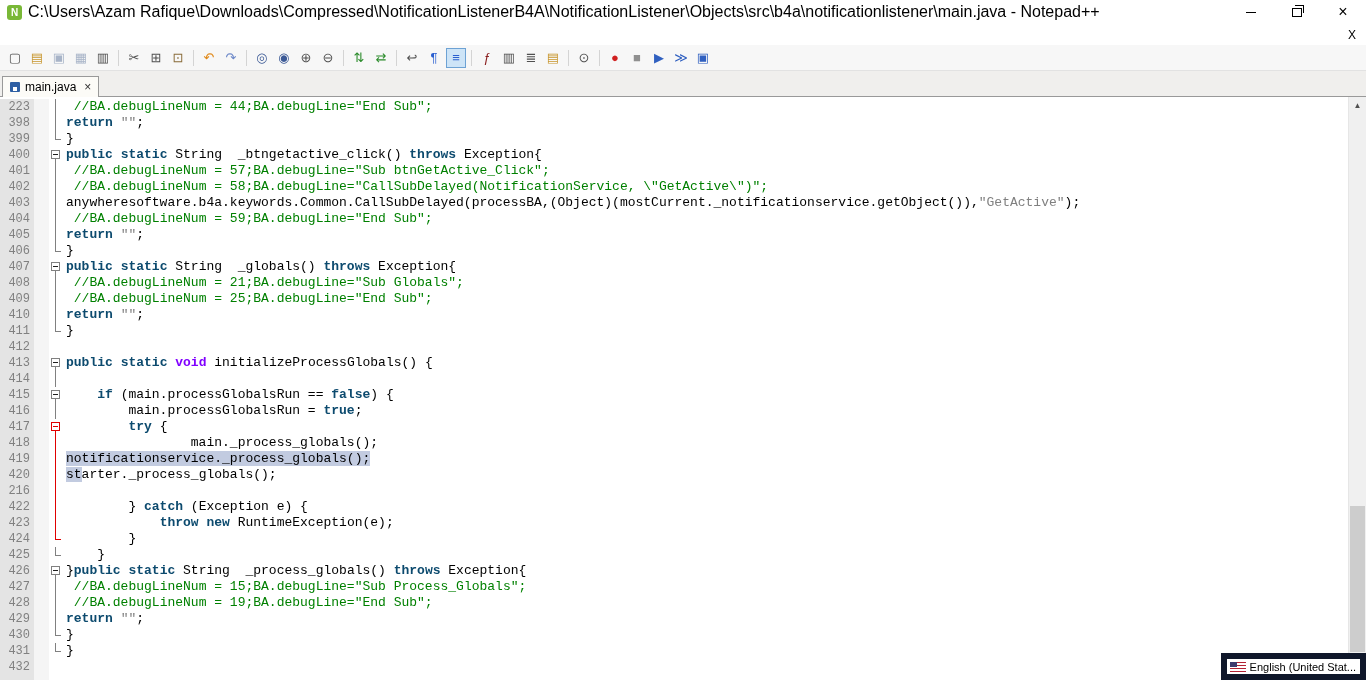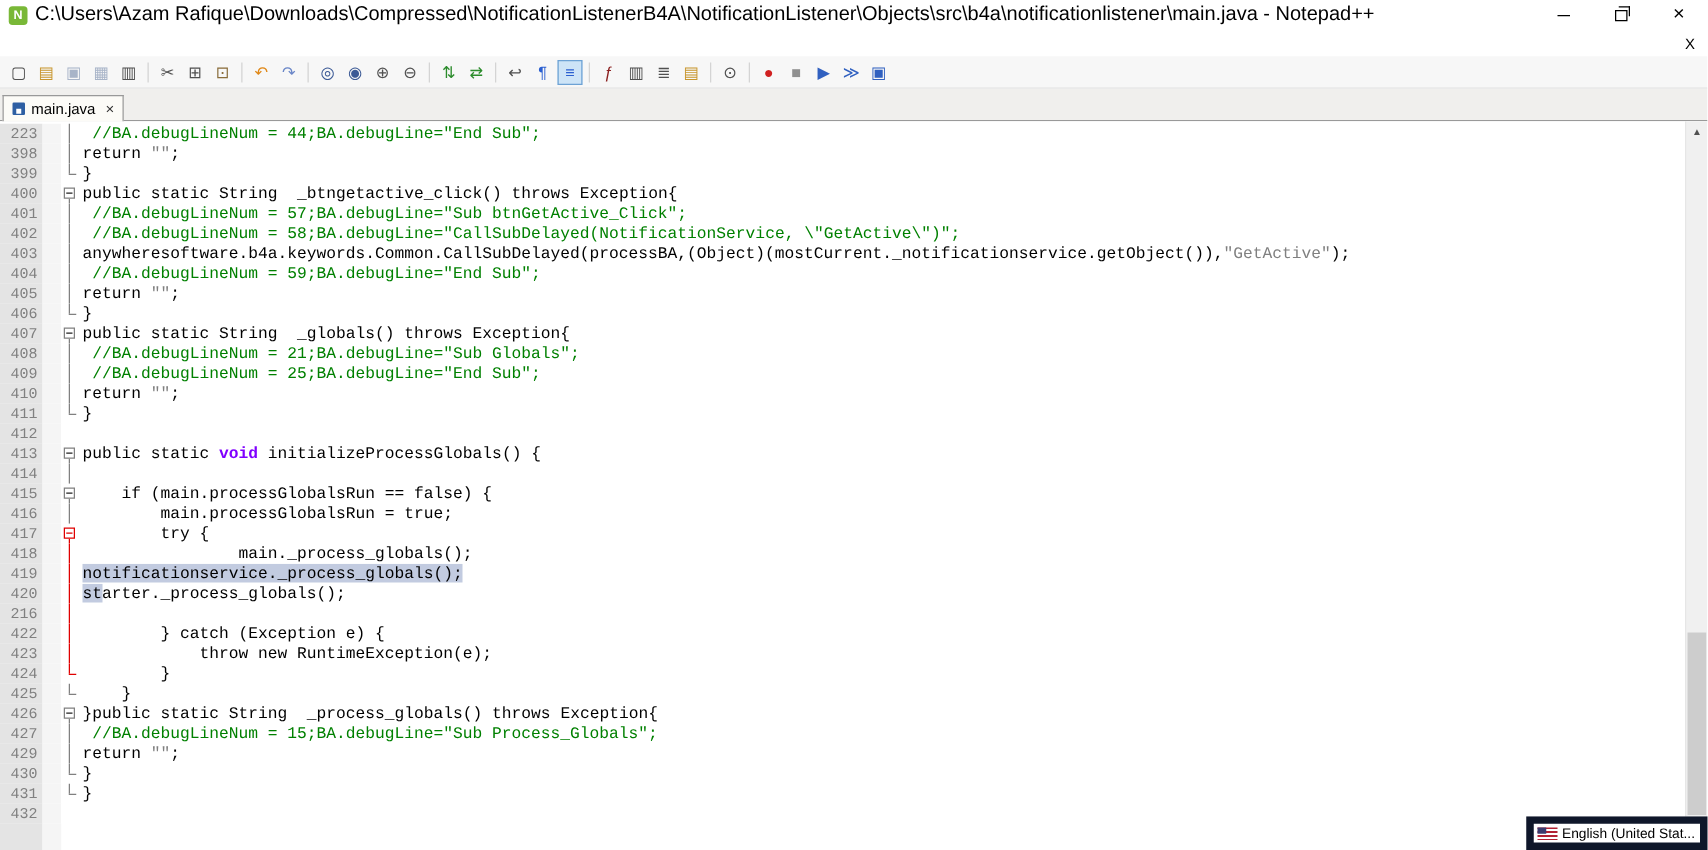--- a/index.html
+++ b/index.html
@@ -58,21 +58,21 @@
   .fl.below { top:12px; bottom:0; }
   .fh { position:absolute; left:6px; top:8px; width:6px; height:1px; background:#808080; }
   .fb { position:absolute; left:2px; top:3px; width:9px; height:9px; border:1px solid #808080; background:#fff; box-sizing:border-box; }
   .fb::after { content:""; position:absolute; left:1px; top:3px; width:5px; height:1px; background:#202020; }
   .fl.redc, .fh.redc { background:#e00000; }
   .fb.redc { border-color:#e00000; }
   .fb.redc::after { background:#e00000; }
 
   
   .tk-d { color:#000000; }
-  .tk-k { color:#000000; font-weight:normal; }
+  .tk-k { color:#0c4a6e; font-weight:bold; }
   .tk-t { color:#8000ff; font-weight:bold; }
   .tk-c { color:#008000; }
   .tk-s { color:#808080; }
   .tk-sel { color:#000; background:#c2cbe0; }
 
   
   .vscroll { position:absolute; right:0; top:0; bottom:0; width:17px; background:#f0f0f0; border-left:1px solid #e6e6e6; z-index:5; }
   .sb-arrow { height:17px; display:flex; align-items:center; justify-content:center; font-size:8px; color:#505050; }
   .sb-arrow.down { position:absolute; bottom:0; left:0; right:0; }
   .sb-thumb { position:absolute; left:1px; right:1px; background:#cdcdcd; }
@@ -183,20 +183,21 @@
         <div class="line"><div class="lnum">418</div><div class="bm"></div><div class="fold"><span class="fl full redc"></span></div><div class="codeln"><span class="tk-d">                main._process_globals();</span></div></div>
         <div class="line"><div class="lnum">419</div><div class="bm"></div><div class="fold"><span class="fl full redc"></span></div><div class="codeln"><span class="tk-sel">notificationservice._process_globals();</span></div></div>
         <div class="line"><div class="lnum">420</div><div class="bm"></div><div class="fold"><span class="fl full redc"></span></div><div class="codeln"><span class="tk-sel">st</span><span class="tk-d">arter._process_globals();</span></div></div>
         <div class="line"><div class="lnum">216</div><div class="bm"></div><div class="fold"><span class="fl full redc"></span></div><div class="codeln"></div></div>
         <div class="line"><div class="lnum">422</div><div class="bm"></div><div class="fold"><span class="fl full redc"></span></div><div class="codeln"><span class="tk-d">        } </span><span class="tk-k">catch</span><span class="tk-d"> (Exception e) {</span></div></div>
         <div class="line"><div class="lnum">423</div><div class="bm"></div><div class="fold"><span class="fl full redc"></span></div><div class="codeln"><span class="tk-d">            </span><span class="tk-k">throw</span><span class="tk-d"> </span><span class="tk-k">new</span><span class="tk-d"> RuntimeException(e);</span></div></div>
         <div class="line"><div class="lnum">424</div><div class="bm"></div><div class="fold"><span class="fl half redc"></span><span class="fh redc"></span></div><div class="codeln"><span class="tk-d">        }</span></div></div>
         <div class="line"><div class="lnum">425</div><div class="bm"></div><div class="fold"><span class="fl half"></span><span class="fh"></span></div><div class="codeln"><span class="tk-d">    }</span></div></div>
         <div class="line"><div class="lnum">426</div><div class="bm"></div><div class="fold"><span class="fb"></span><span class="fl below"></span></div><div class="codeln"><span class="tk-d">}</span><span class="tk-k">public</span><span class="tk-d"> </span><span class="tk-k">static</span><span class="tk-d"> String  _process_globals() </span><span class="tk-k">throws</span><span class="tk-d"> Exception{</span></div></div>
         <div class="line"><div class="lnum">427</div><div class="bm"></div><div class="fold"><span class="fl full"></span></div><div class="codeln"><span class="tk-d"> </span><span class="tk-c">//BA.debugLineNum = 15;BA.debugLine="Sub Process_Globals";</span></div></div>
+        <div class="line"><div class="lnum">428</div><div class="bm"></div><div class="fold"><span class="fl full"></span></div><div class="codeln"><span class="tk-d"> </span><span class="tk-c">//BA.debugLineNum = 19;BA.debugLine="End Sub";</span></div></div>
         <div class="line"><div class="lnum">429</div><div class="bm"></div><div class="fold"><span class="fl full"></span></div><div class="codeln"><span class="tk-k">return</span><span class="tk-d"> </span><span class="tk-s">""</span><span class="tk-d">;</span></div></div>
         <div class="line"><div class="lnum">430</div><div class="bm"></div><div class="fold"><span class="fl half"></span><span class="fh"></span></div><div class="codeln"><span class="tk-d">}</span></div></div>
         <div class="line"><div class="lnum">431</div><div class="bm"></div><div class="fold"><span class="fl half"></span><span class="fh"></span></div><div class="codeln"><span class="tk-d">}</span></div></div>
         <div class="line"><div class="lnum">432</div><div class="bm"></div><div class="fold"></div><div class="codeln"></div></div>
         <div class="gutter-fill">
           <div class="lnum"></div>
           <div class="bm"></div>
         </div>
       </div>
     <div class="vscroll">

